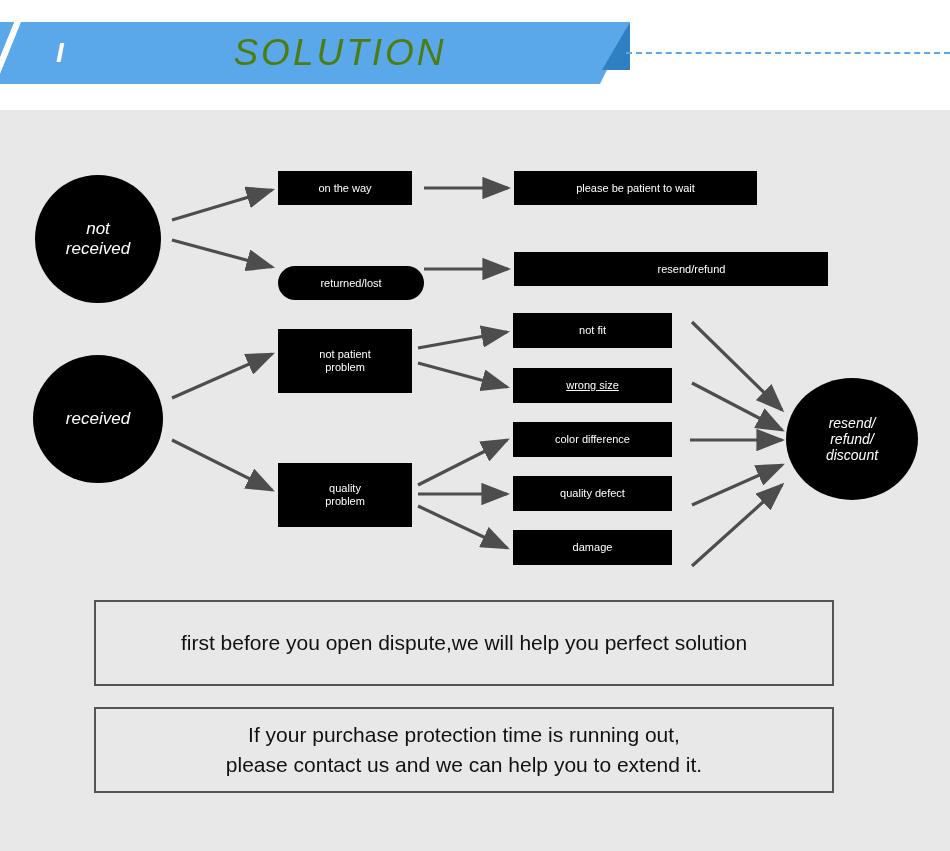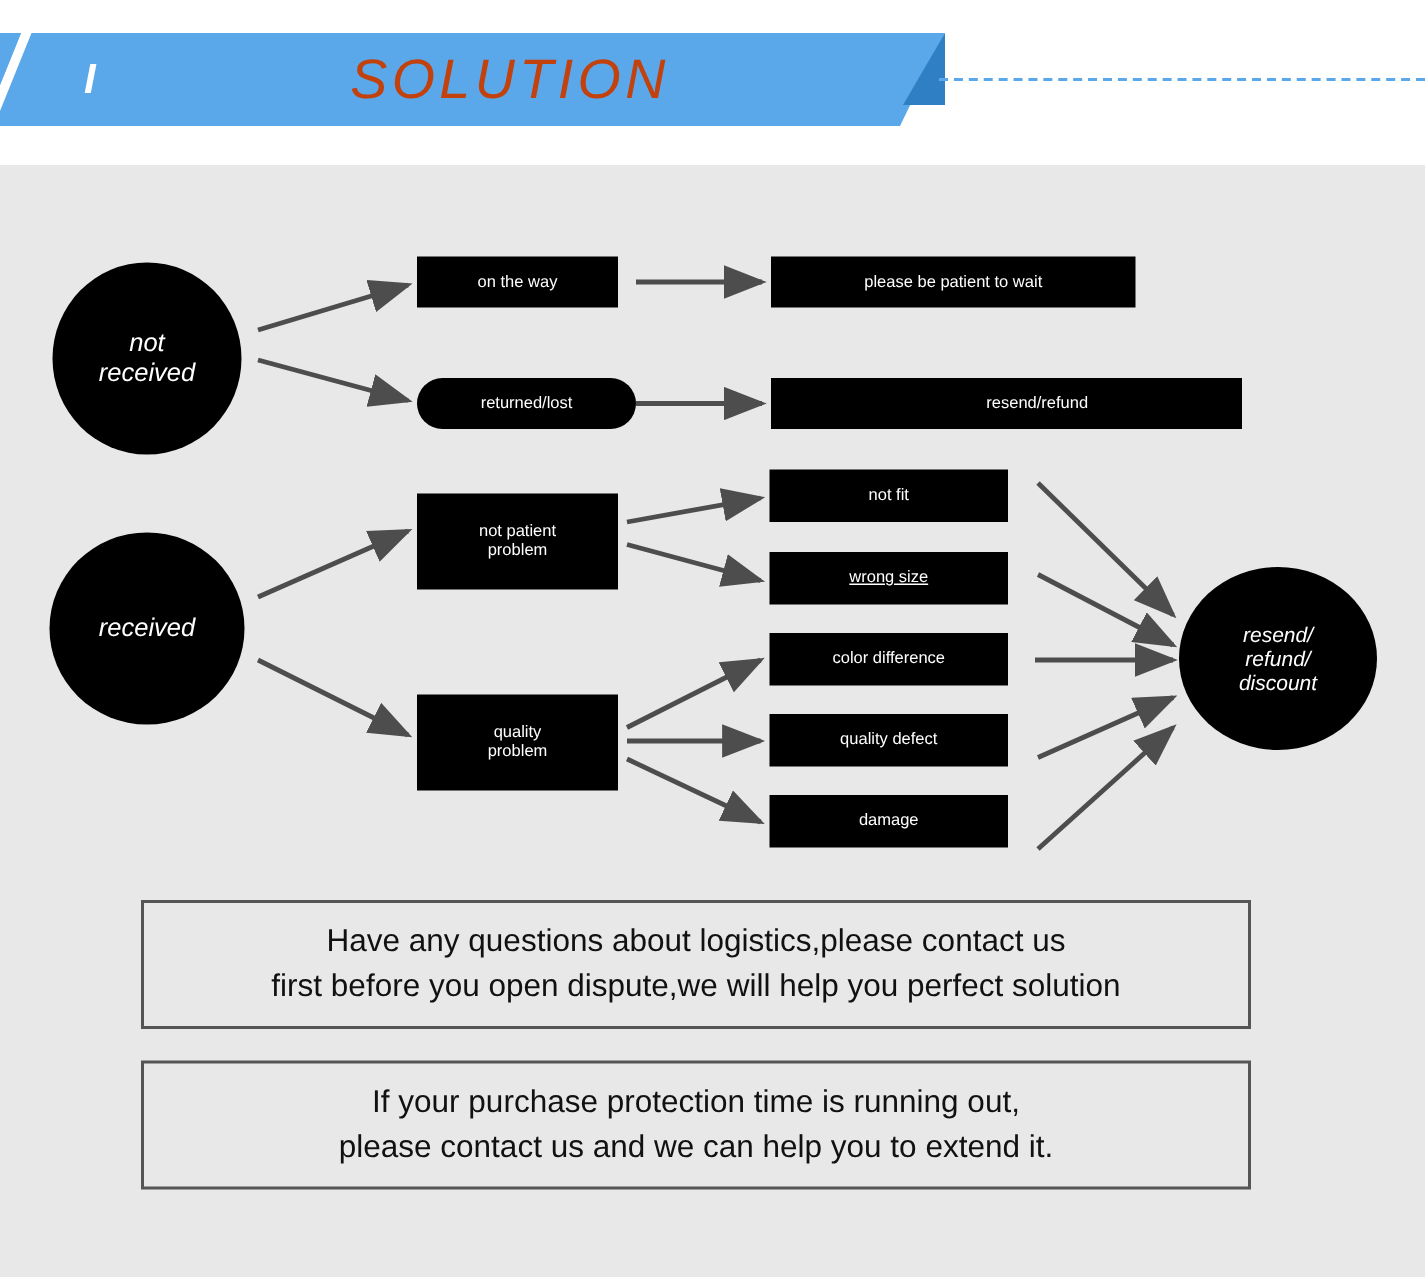--- a/index.html
+++ b/index.html
@@ -71,21 +71,21 @@
   }
   .banner-title {
     position: absolute;
     left: 100px;
     top: 22px;
     width: 480px;
     height: 62px;
     display: flex;
     align-items: center;
     justify-content: center;
-    color: #c2410c;
+    color: #4d7c0f;
     font-size: 37px;
     font-style: italic;
     letter-spacing: 3px;
     white-space: nowrap;
   }
   .banner-dash {
     position: absolute;
     left: 626px;
     top: 52px;
     width: 324px;
@@ -145,21 +145,21 @@
     font-size: 11px;
   }
 
   
   #circle-not-received { left: 35px; top: 65px;  width: 126px; height: 128px; }
   #circle-received     { left: 33px; top: 245px; width: 130px; height: 128px; }
   #circle-resolution   { left: 786px; top: 268px; width: 132px; height: 122px; font-size: 14px; }
 
   
   #box-on-the-way        { left: 278px; top: 61px;  width: 134px; height: 34px; }
-  #box-returned-lost     { left: 278px; top: 142px; width: 146px; height: 34px; border-radius: 17px; }
+  #box-returned-lost     { left: 278px; top: 156px; width: 146px; height: 34px; border-radius: 17px; }
   #box-not-quality       { left: 278px; top: 219px; width: 134px; height: 64px; }
   #box-quality-problem   { left: 278px; top: 353px; width: 134px; height: 64px; }
 
   
   #box-please-wait       { left: 514px; top: 61px;  width: 243px; height: 34px; }
   #box-resend-refund     { left: 514px; top: 142px; width: 273px; height: 34px; padding-left: 41px; }
   #box-not-fit           { left: 513px; top: 203px; width: 159px; height: 35px; }
   #box-wrong-size        { left: 513px; top: 258px; width: 159px; height: 35px; text-decoration: underline; }
   #box-color-difference  { left: 513px; top: 312px; width: 159px; height: 35px; }
   #box-quality-defect    { left: 513px; top: 366px; width: 159px; height: 35px; }
@@ -301,21 +301,20 @@
         <span>quality defect</span>
       </div>
 
       <div class="node-box" id="box-damage">
         <span>damage</span>
       </div>
 
     </div>
 
     <div class="notice-box" id="notice-logistics">
-      <span class="notice-line">Have any questions about logistics,please contact us</span>
       <span class="notice-line">first before you open dispute,we will help you perfect solution</span>
     </div>
 
     <div class="notice-box" id="notice-protection">
       <span class="notice-line">If your purchase protection time is running out,</span>
       <span class="notice-line">please contact us and we can help you to extend it.</span>
     </div>
 
   </div>
 </div>

